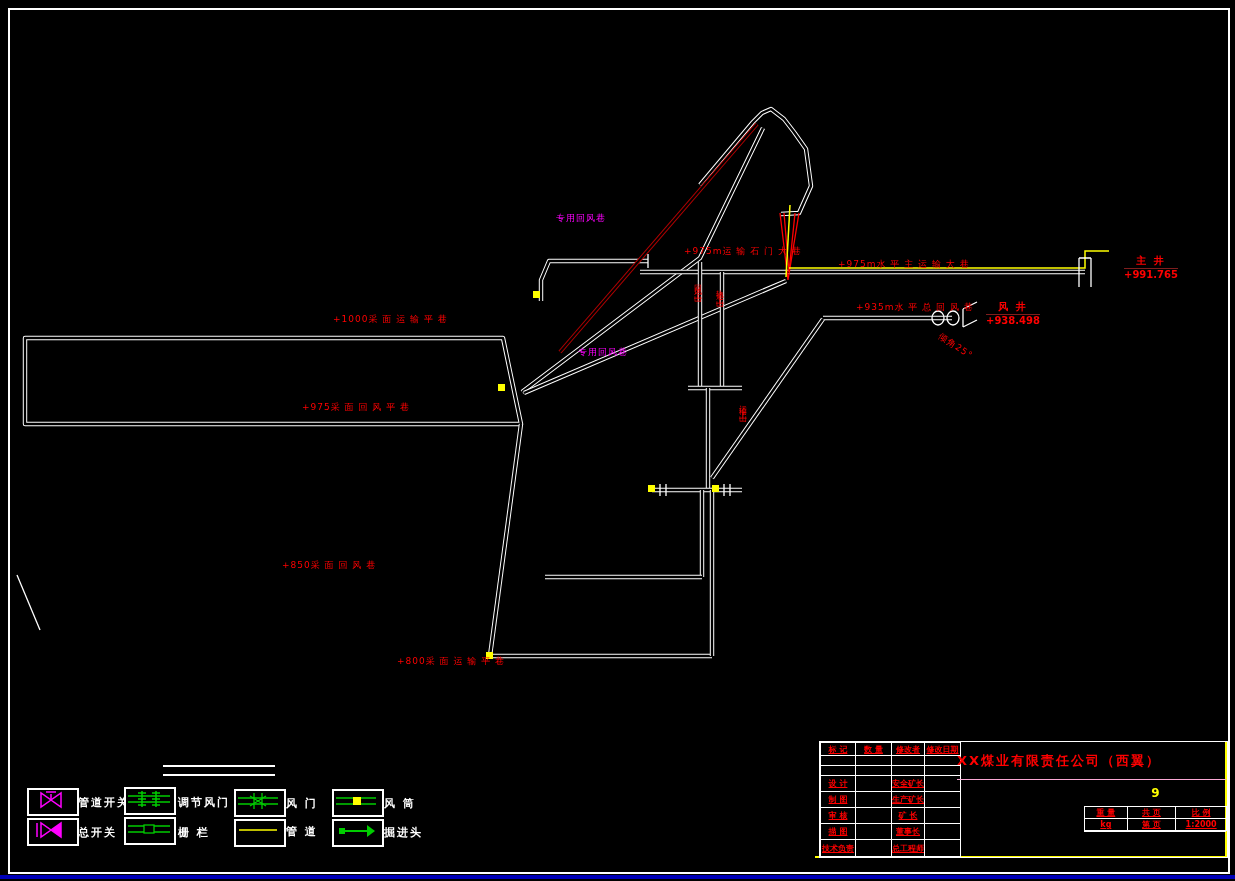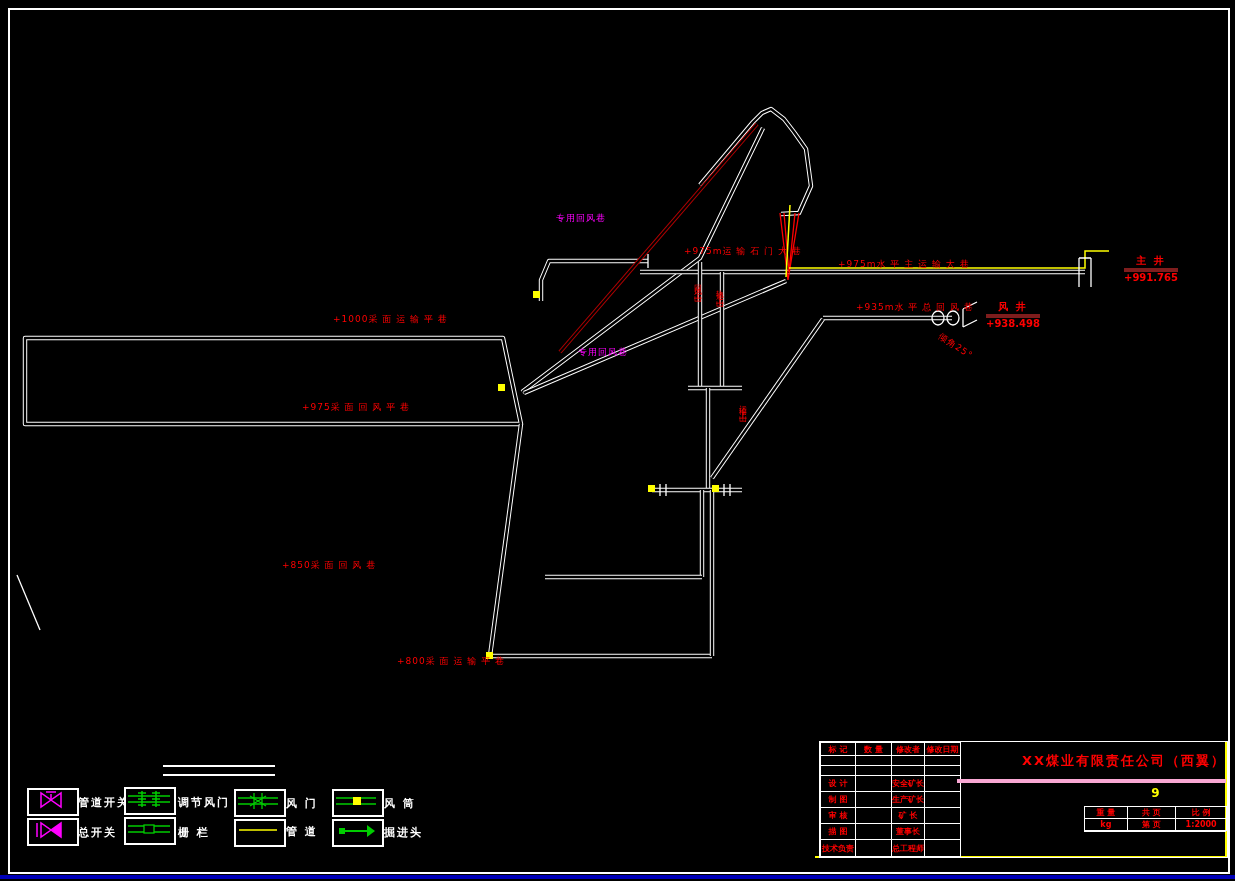--- a/index.html
+++ b/index.html
@@ -17,44 +17,44 @@
   .red1{stroke:#ff0000;stroke-width:1.3;fill:none;}
   .ysq{fill:#ffff00;stroke:none;}
   
   .lbl{position:absolute;color:#ff0000;font-size:9px;line-height:10px;white-space:nowrap;
        letter-spacing:1px;}
   .mag{color:#ff00ff;}
   .vert{writing-mode:vertical-rl;letter-spacing:3px;font-size:8px;}
   .rot33{transform:rotate(33deg);transform-origin:left top;}
   .shaft{position:absolute;color:#ff0000;font-size:10px;font-weight:bold;text-align:center;
          letter-spacing:2px;white-space:nowrap;}
-  .shaft .elev{display:block;border-top:4px solid #7f1d1d;font-weight:bold;letter-spacing:0;}
+  .shaft .elev{display:block;border-top:1px solid #7f1d1d;font-weight:bold;letter-spacing:0;}
   
   #page-title{position:absolute;left:320px;top:26px;width:600px;color:#ff0000;
       font-size:27px;font-weight:bold;white-space:pre;letter-spacing:1px;}
   
   #legend-title{position:absolute;left:168px;top:737px;color:#fff;font-size:17px;
       font-weight:bold;letter-spacing:66px;white-space:nowrap;}
   #legend-rule{position:absolute;left:163px;top:765px;width:112px;height:7px;
       border-top:2px solid #fff;border-bottom:2px solid #fff;}
   .lg-box{position:absolute;width:48px;height:24px;border:2px solid #fff;background:#000;}
   .lg-label{position:absolute;color:#fff;font-size:11px;font-weight:bold;white-space:nowrap;
       letter-spacing:2px;}
   
   #tblock{position:absolute;left:819px;top:741px;width:407px;height:115px;
       border:1px solid #fff;}
   #tblock-yellow-b{position:absolute;left:815px;top:856px;width:412px;height:2px;background:#ff0;}
   #tblock-yellow-r{position:absolute;left:1225px;top:741px;width:2px;height:117px;background:#ff0;}
   table.tb{border-collapse:collapse;position:absolute;}
   table.tb td{border:1px solid #fff;color:#ff0000;font-size:8px;font-weight:bold;
-      text-align:center;vertical-align:middle;padding:0;white-space:nowrap;overflow:hidden;}
+      text-align:center;vertical-align:middle;padding:0;white-space:nowrap;overflow:hidden;text-decoration:underline;}
   #tb-left{left:0;top:0;}
   #company-cell{position:absolute;left:137px;top:0;width:269px;height:37px;
-      border-bottom:4px solid #f9a8d4;color:#ff0000;font-size:13px;font-weight:bold;
-      text-align:right;line-height:37px;letter-spacing:2px;}
+      border-bottom:1px solid #f9a8d4;color:#ff0000;font-size:13px;font-weight:bold;
+      text-align:left;line-height:37px;letter-spacing:2px;}
   #sys-cell{position:absolute;left:137px;top:38px;width:126px;height:76px;
       border-right:1px solid #fff;color:#fff;font-size:13px;font-weight:bold;}
   #sys-label{position:absolute;left:22px;top:10px;letter-spacing:14px;}
   #diagram-label{position:absolute;left:18px;top:48px;letter-spacing:9px;}
   #sysval-cell{position:absolute;left:264px;top:38px;width:143px;height:26px;
       color:#ffff00;font-size:12px;font-weight:bold;text-align:center;line-height:26px;}
   #minigrid{left:264px;top:64px;}
   #minigrid td{height:11px;margin-left:40px;}
   #empty-cell{position:absolute;left:264px;top:89px;width:142px;height:25px;
       border-top:1px solid #fff;}

